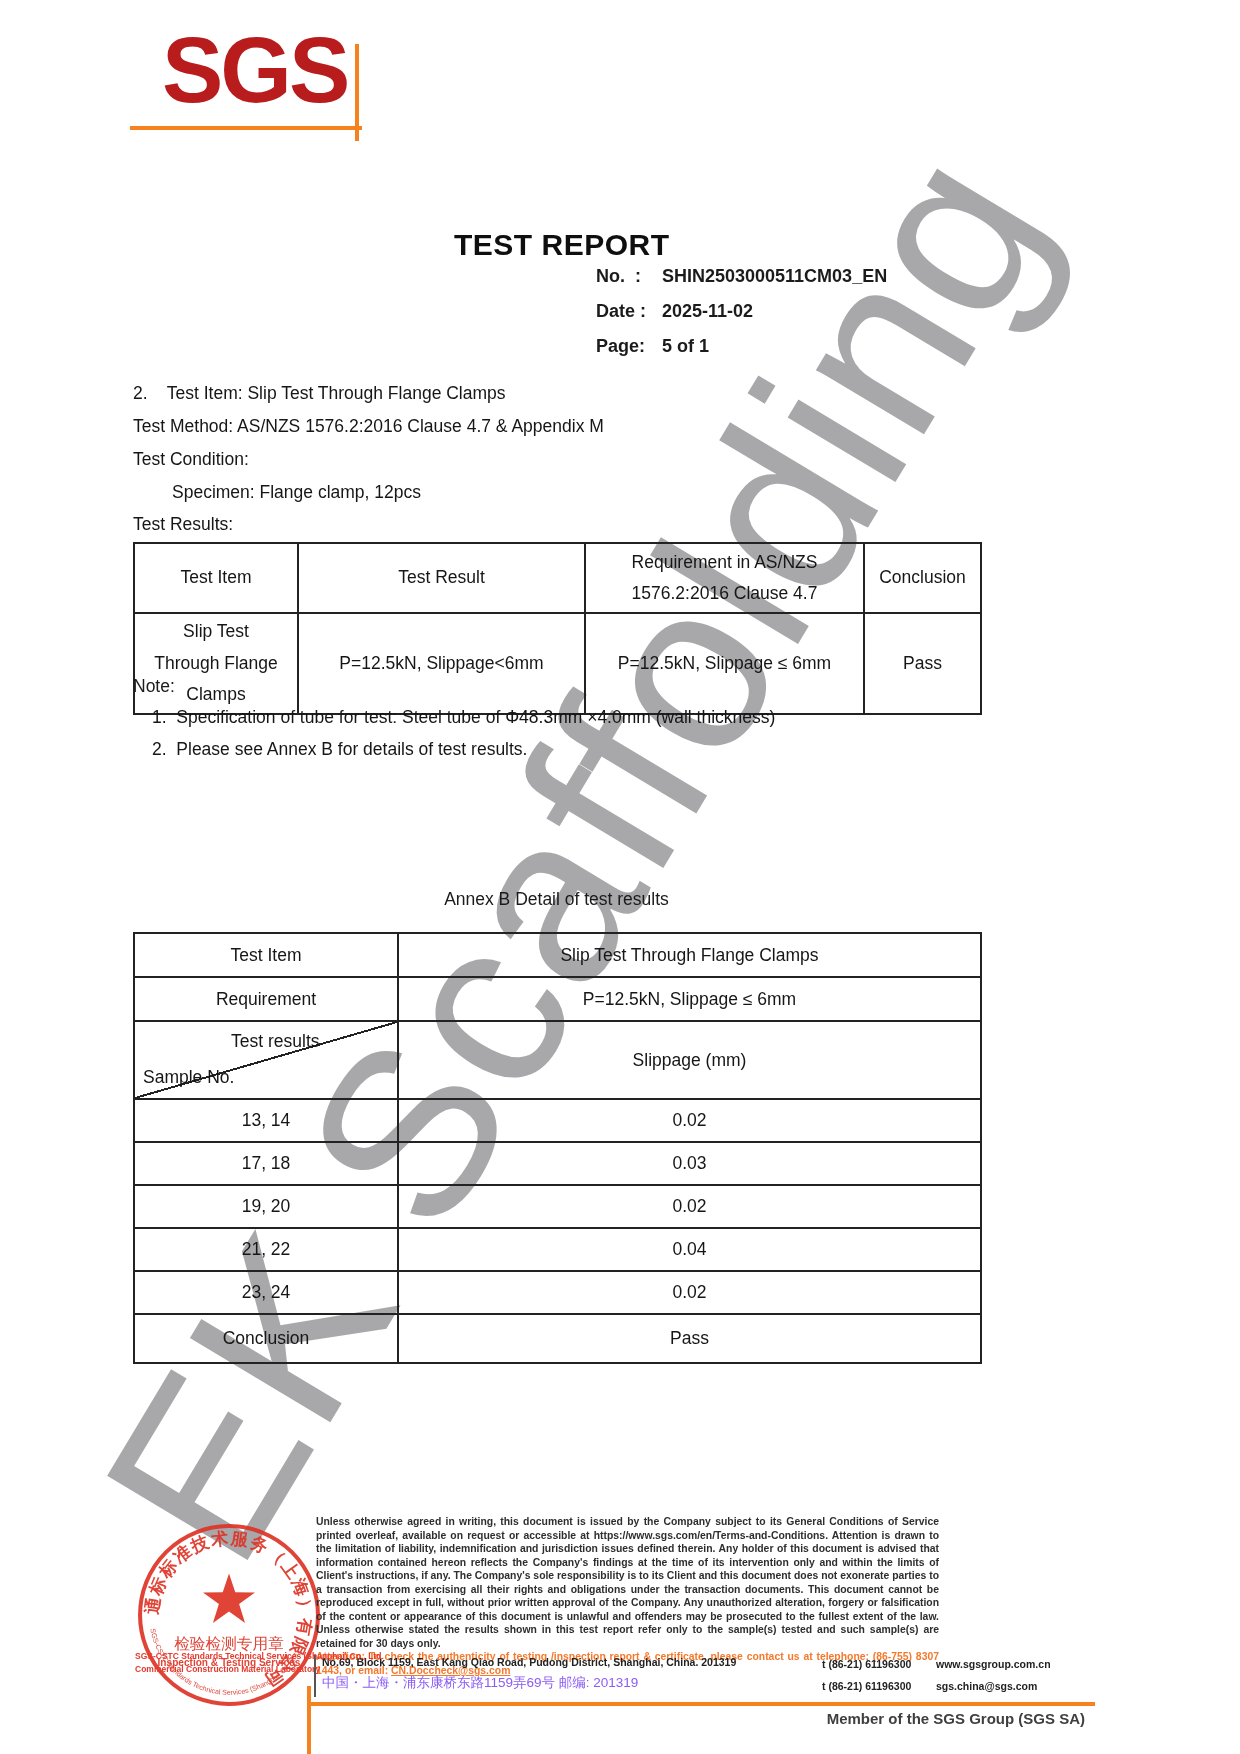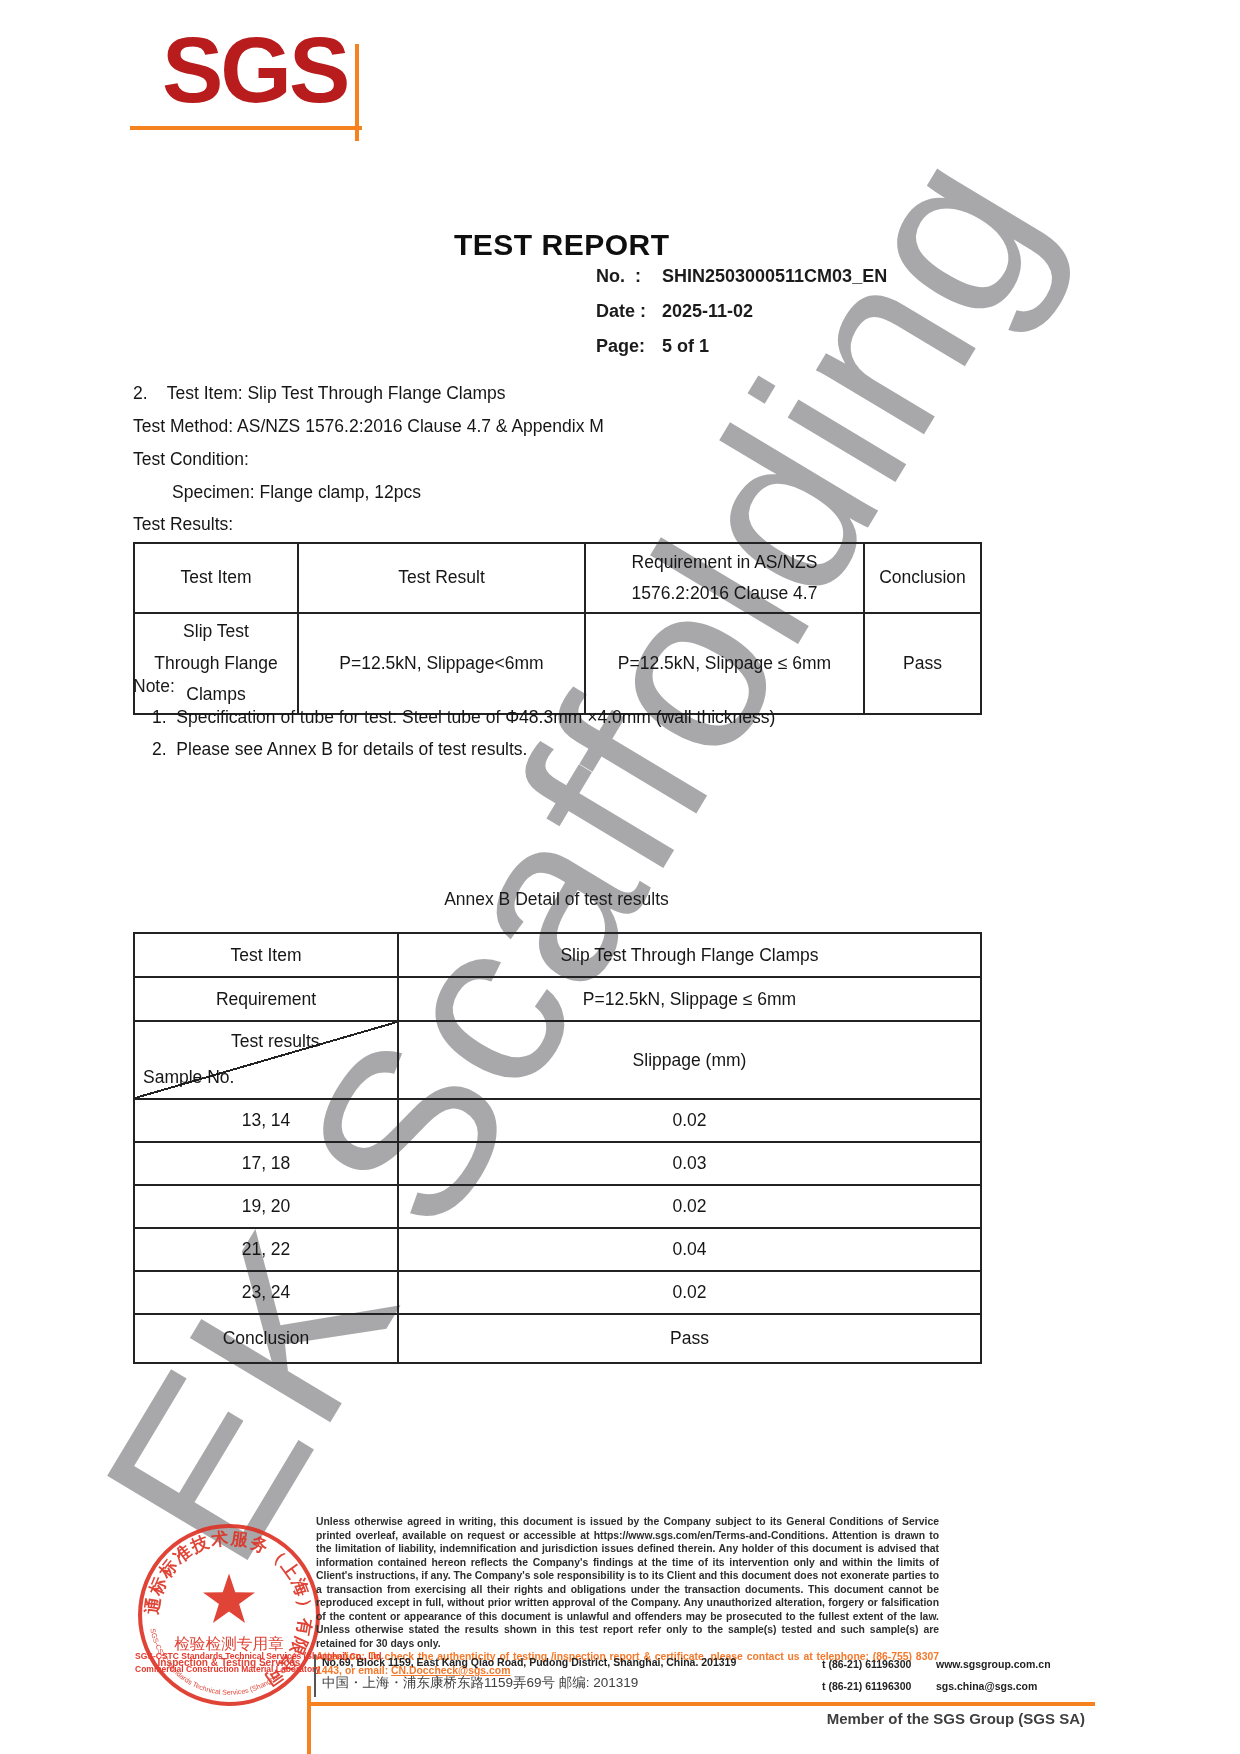--- a/index.html
+++ b/index.html
@@ -48,21 +48,21 @@
   .n1{top:707px;left:152px;} .n2{top:739px;left:152px;}
   .annex-title{position:absolute;left:133px;top:889px;width:847px;text-align:center;font-size:17.5px;}
 
   
   .legal{position:absolute;left:316px;top:1515px;width:623px;font-size:10.4px;line-height:1.3;
          text-align:justify;font-weight:bold;color:#2e2e2e;}
   .attention{color:#f4792c;margin-top:0;}
   .attention .em{text-decoration:underline;}
   .u{}
   .addr-en{position:absolute;left:322px;top:1656px;font-size:10.5px;font-weight:bold;color:#222;}
-  .addr-cn{position:absolute;left:322px;top:1674px;font-size:13.5px;color:#404040;}
+  .addr-cn{position:absolute;left:322px;top:1674px;font-size:13.5px;color:#8b5cf6;}
   .contact{position:absolute;font-size:10.5px;font-weight:bold;color:#222;}
   .c-p1{left:822px;top:1658px;} .c-w{left:936px;top:1658px;}
   .c-p2{left:822px;top:1680px;} .c-e{left:936px;top:1680px;}
   .addr-divider{position:absolute;left:314px;top:1655px;width:1.5px;height:42px;background:#555;}
   .foot-hline{position:absolute;left:309px;top:1702px;width:786px;height:3.5px;background:#f5821f;}
   .foot-vline{position:absolute;left:307px;top:1686px;width:3.5px;height:68px;background:#f5821f;}
   .member{position:absolute;left:760px;top:1710px;width:325px;text-align:right;
           font-size:15px;font-weight:bold;color:#3f3f41;}
   .stamp{position:absolute;left:136px;top:1522px;width:186px;height:186px;opacity:.92;}
   .red-co{position:absolute;left:135px;font-size:8.5px;color:#e6392e;font-weight:bold;z-index:4;}

